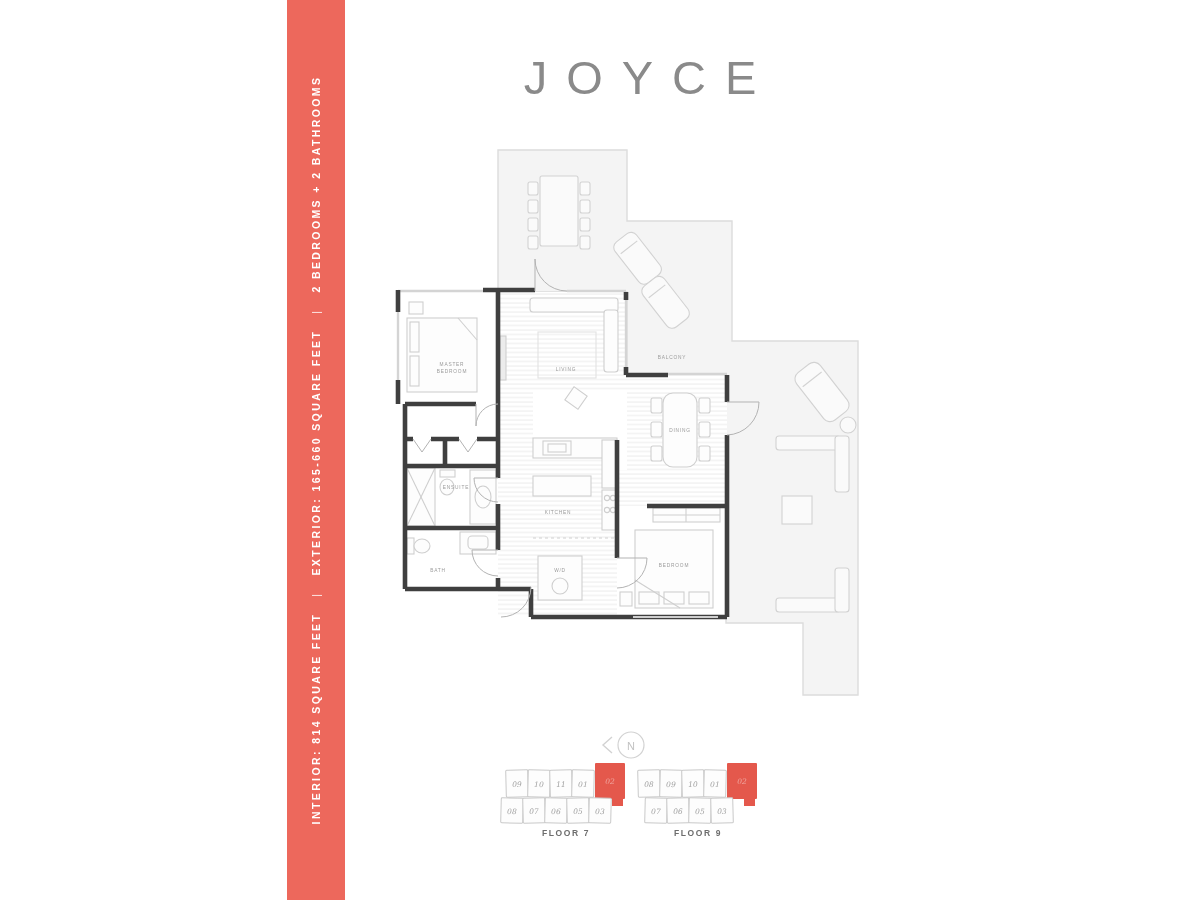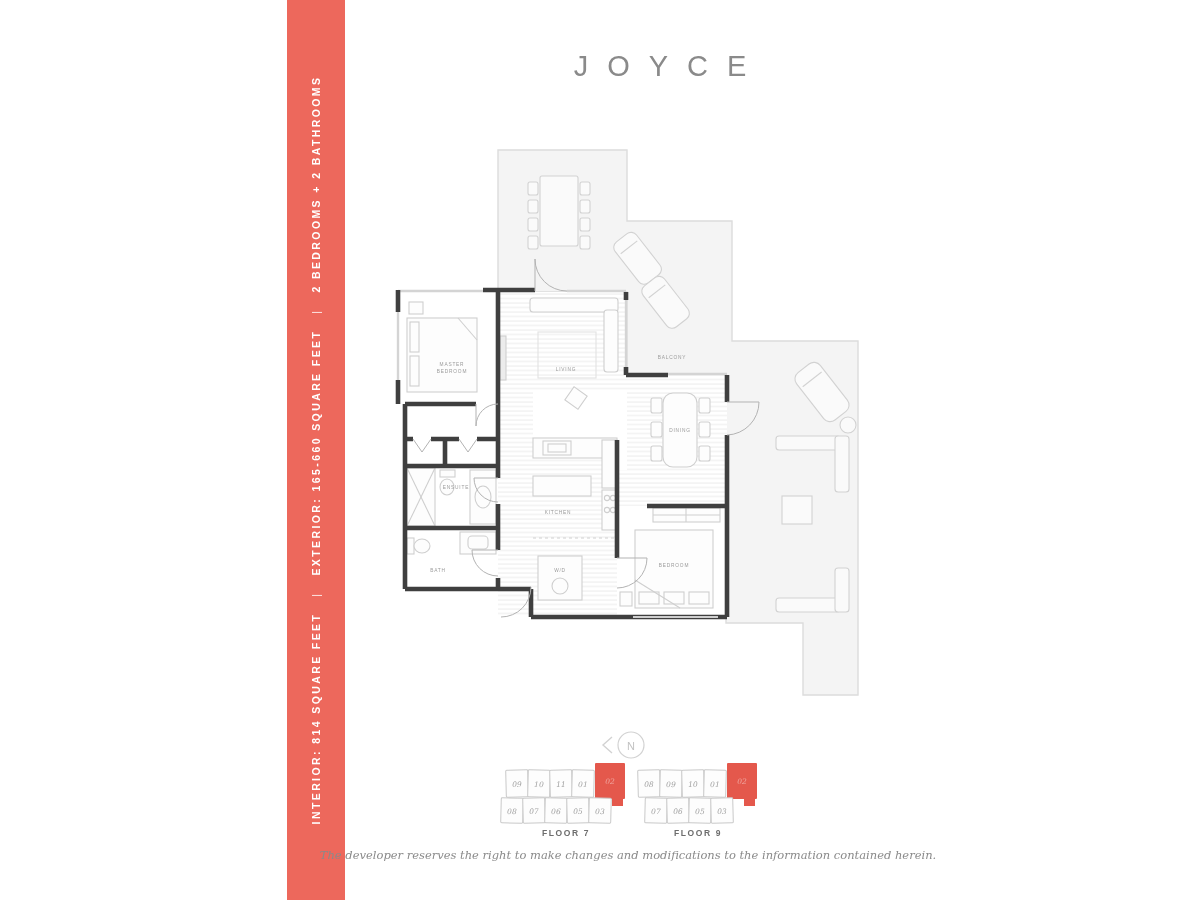--- a/index.html
+++ b/index.html
@@ -6,22 +6,22 @@
   .canvas{position:relative;width:1200px;height:900px;background:#fff;overflow:hidden;
           font-family:"Liberation Sans",sans-serif;}
   
   .sidebar{position:absolute;left:287px;top:0;width:58px;height:900px;background:var(--accent,#ED685C);}
   .sidebar-text-wrap{position:absolute;left:287px;top:0;width:58px;height:900px;
           display:flex;align-items:center;justify-content:center;pointer-events:none;}
   .sidebar-text{transform:rotate(-90deg);white-space:nowrap;color:#fff;font-size:10.5px;
           font-weight:700;letter-spacing:2.4px;}
   .sidebar-text .sep{margin:0 16px;font-weight:400;opacity:.9;}
   
-  .title{position:absolute;left:660px;top:50px;transform:translateX(-50%);
-         font-size:29px;letter-spacing:19px;padding-left:19px;color:#8A8A8A;font-weight:400;}
+  .title{position:absolute;left:640px;top:50px;transform:translateX(-50%);
+         font-size:47px;letter-spacing:19px;padding-left:19px;color:#8A8A8A;font-weight:400;}
   
   .plan{position:absolute;left:380px;top:140px;width:500px;height:570px;}
   
   .compass{position:absolute;left:598px;top:724px;width:56px;height:42px;}
   
   .plate{position:absolute;width:132px;height:70px;}
   .plate7{left:500px;top:760px;}
   .plate8{left:632px;top:760px;}
   .plate-label{position:absolute;top:828px;width:132px;text-align:center;font-size:8.5px;
          letter-spacing:1.6px;color:#6d6d6d;font-weight:700;}
@@ -305,16 +305,15 @@
       </g>
       <g transform="rotate(-1.4 90 50)">
         <rect x="79" y="38" width="22" height="25" rx="1" fill="#fdfdfd" stroke="#c9c9c9" stroke-width="1"></rect>
         <text x="90" y="54" text-anchor="middle" font-size="7.5" fill="#a3a3a3" class="plnum">03</text>
       </g>
     </svg>
   <div class="plate-label plate7-label">FLOOR 7</div>
   <div class="plate-label plate8-label">FLOOR 9</div>
 
   <div class="disclaimer">
-    <div>The developer reserves the right to make changes and modifications to the information contained herein.</div>
   </div>
 
 </div>
 
 </body></html>

